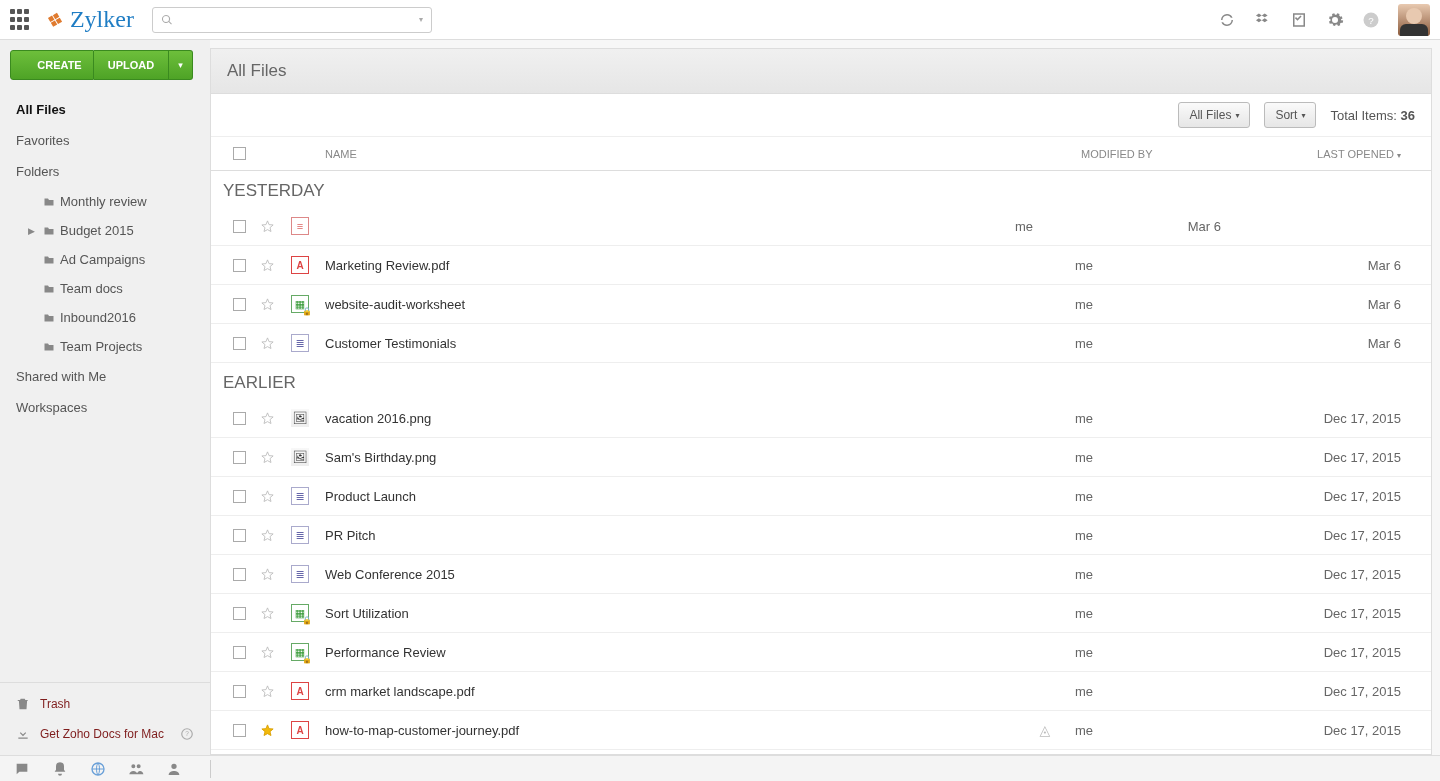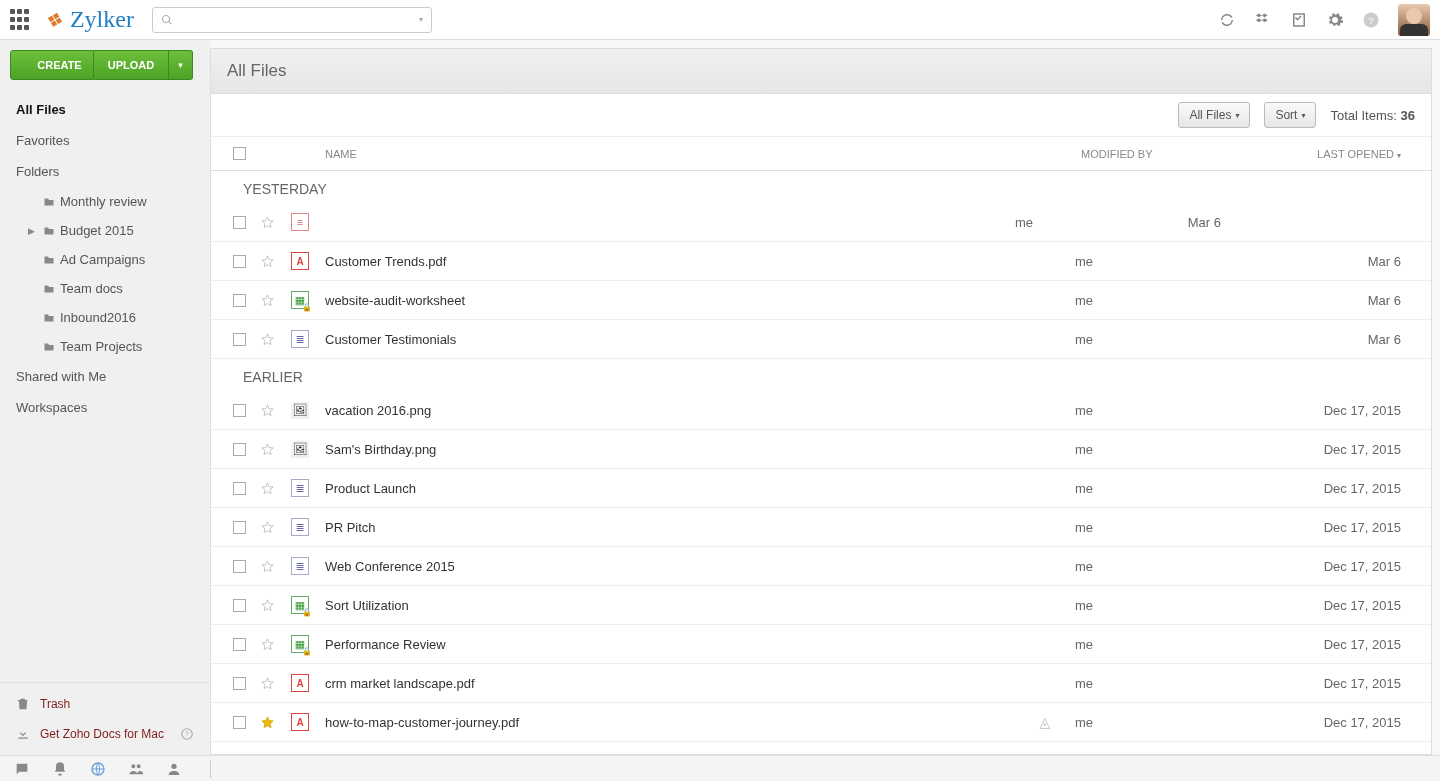--- a/index.html
+++ b/index.html
@@ -48,21 +48,21 @@
 .toolbar { padding: 8px 16px; display: flex; align-items: center; justify-content: flex-end; gap: 14px; font-size: 13px; color: #555; }
 .tb-btn { padding: 5px 10px; background: linear-gradient(#fafafa,#e6e6e6); border:1px solid #bbb; border-radius:3px; cursor:pointer; font-size:12px; display:flex; align-items:center; gap:4px; }
 .tb-btn .caret { font-size:8px; }
 .total { font-size: 13px; }
 .total b { font-weight: bold; text-align: center; }
 .list-head { display: grid; grid-template-columns: 40px 32px 34px 1fr 60px 160px 180px; padding: 10px 16px 10px 8px; border-top:1px solid #eee; border-bottom:1px solid #ddd; font-size:11px; color:#888; align-items:center; }
 .list-head .pad{}
 .list-head .h-modified{ padding-left:6px; }
 .list-head .h-opened { text-align:right; padding-right:14px; }
 .list-body { flex:1; overflow-y:auto; }
-.group-label { padding: 10px 12px 6px 12px; font-size: 14px; color: #666; margin-left: 20px; }
+.group-label { padding: 10px 12px 6px 12px; font-size: 17px; color: #666; }
 .row { display: grid; grid-template-columns: 40px 32px 34px 1fr 60px 160px 180px; padding: 10px 16px 10px 8px; border-bottom:1px solid #eee; align-items:center; font-size:13px; color:#333; }
 .row .cb { display:flex; justify-content:center; }
 .row input[type=checkbox], .list-head input[type=checkbox] { width:13px; height:13px; cursor:pointer; appearance:none; border:1px solid #aaa; background:#fff; }
 .star { width:16px; height:16px; cursor:pointer; display:flex; align-items:center; justify-content:center; }
 .star svg { width:15px; height:15px; fill:none; stroke:#bbb; stroke-width:1.4; }
 .star.on svg { fill:#f2b90c; stroke:#d89e00; }
 .ficon { width:18px; height:18px; display:flex; align-items:center; justify-content:center; font-size:10px; border:1px solid #ccc; background:#fff; position:relative; }
 .ficon.doc { border-color:#d88; }
 .ficon.doc::after{content:"≡";color:#d66;font-size:11px;}
 .ficon.pdf { border-color:#d44; color:#d44; }
@@ -259,21 +259,21 @@
             <input type="checkbox" style="">
           </div>
           <div class="star">
             <svg viewBox="0 0 24 24">
               <path d="M12 3l2.5 6 6.5.5-5 4.3 1.6 6.2L12 17l-5.6 3 1.6-6.2-5-4.3 6.5-.5L12 3z"></path>
             </svg>
           </div>
           <div>
             <div class="ficon pdf"></div>
           </div>
-          <div class="name">Customer Trends.pdf</div>
+          <div class="name">Marketing Review.pdf</div>
           <div class="special"></div>
           <div class="mod">me</div>
           <div class="opened">Mar 6</div>
         </div>
         <div class="row">
           <div class="cb">
             <input type="checkbox" style="">
           </div>
           <div class="star">
             <svg viewBox="0 0 24 24">

